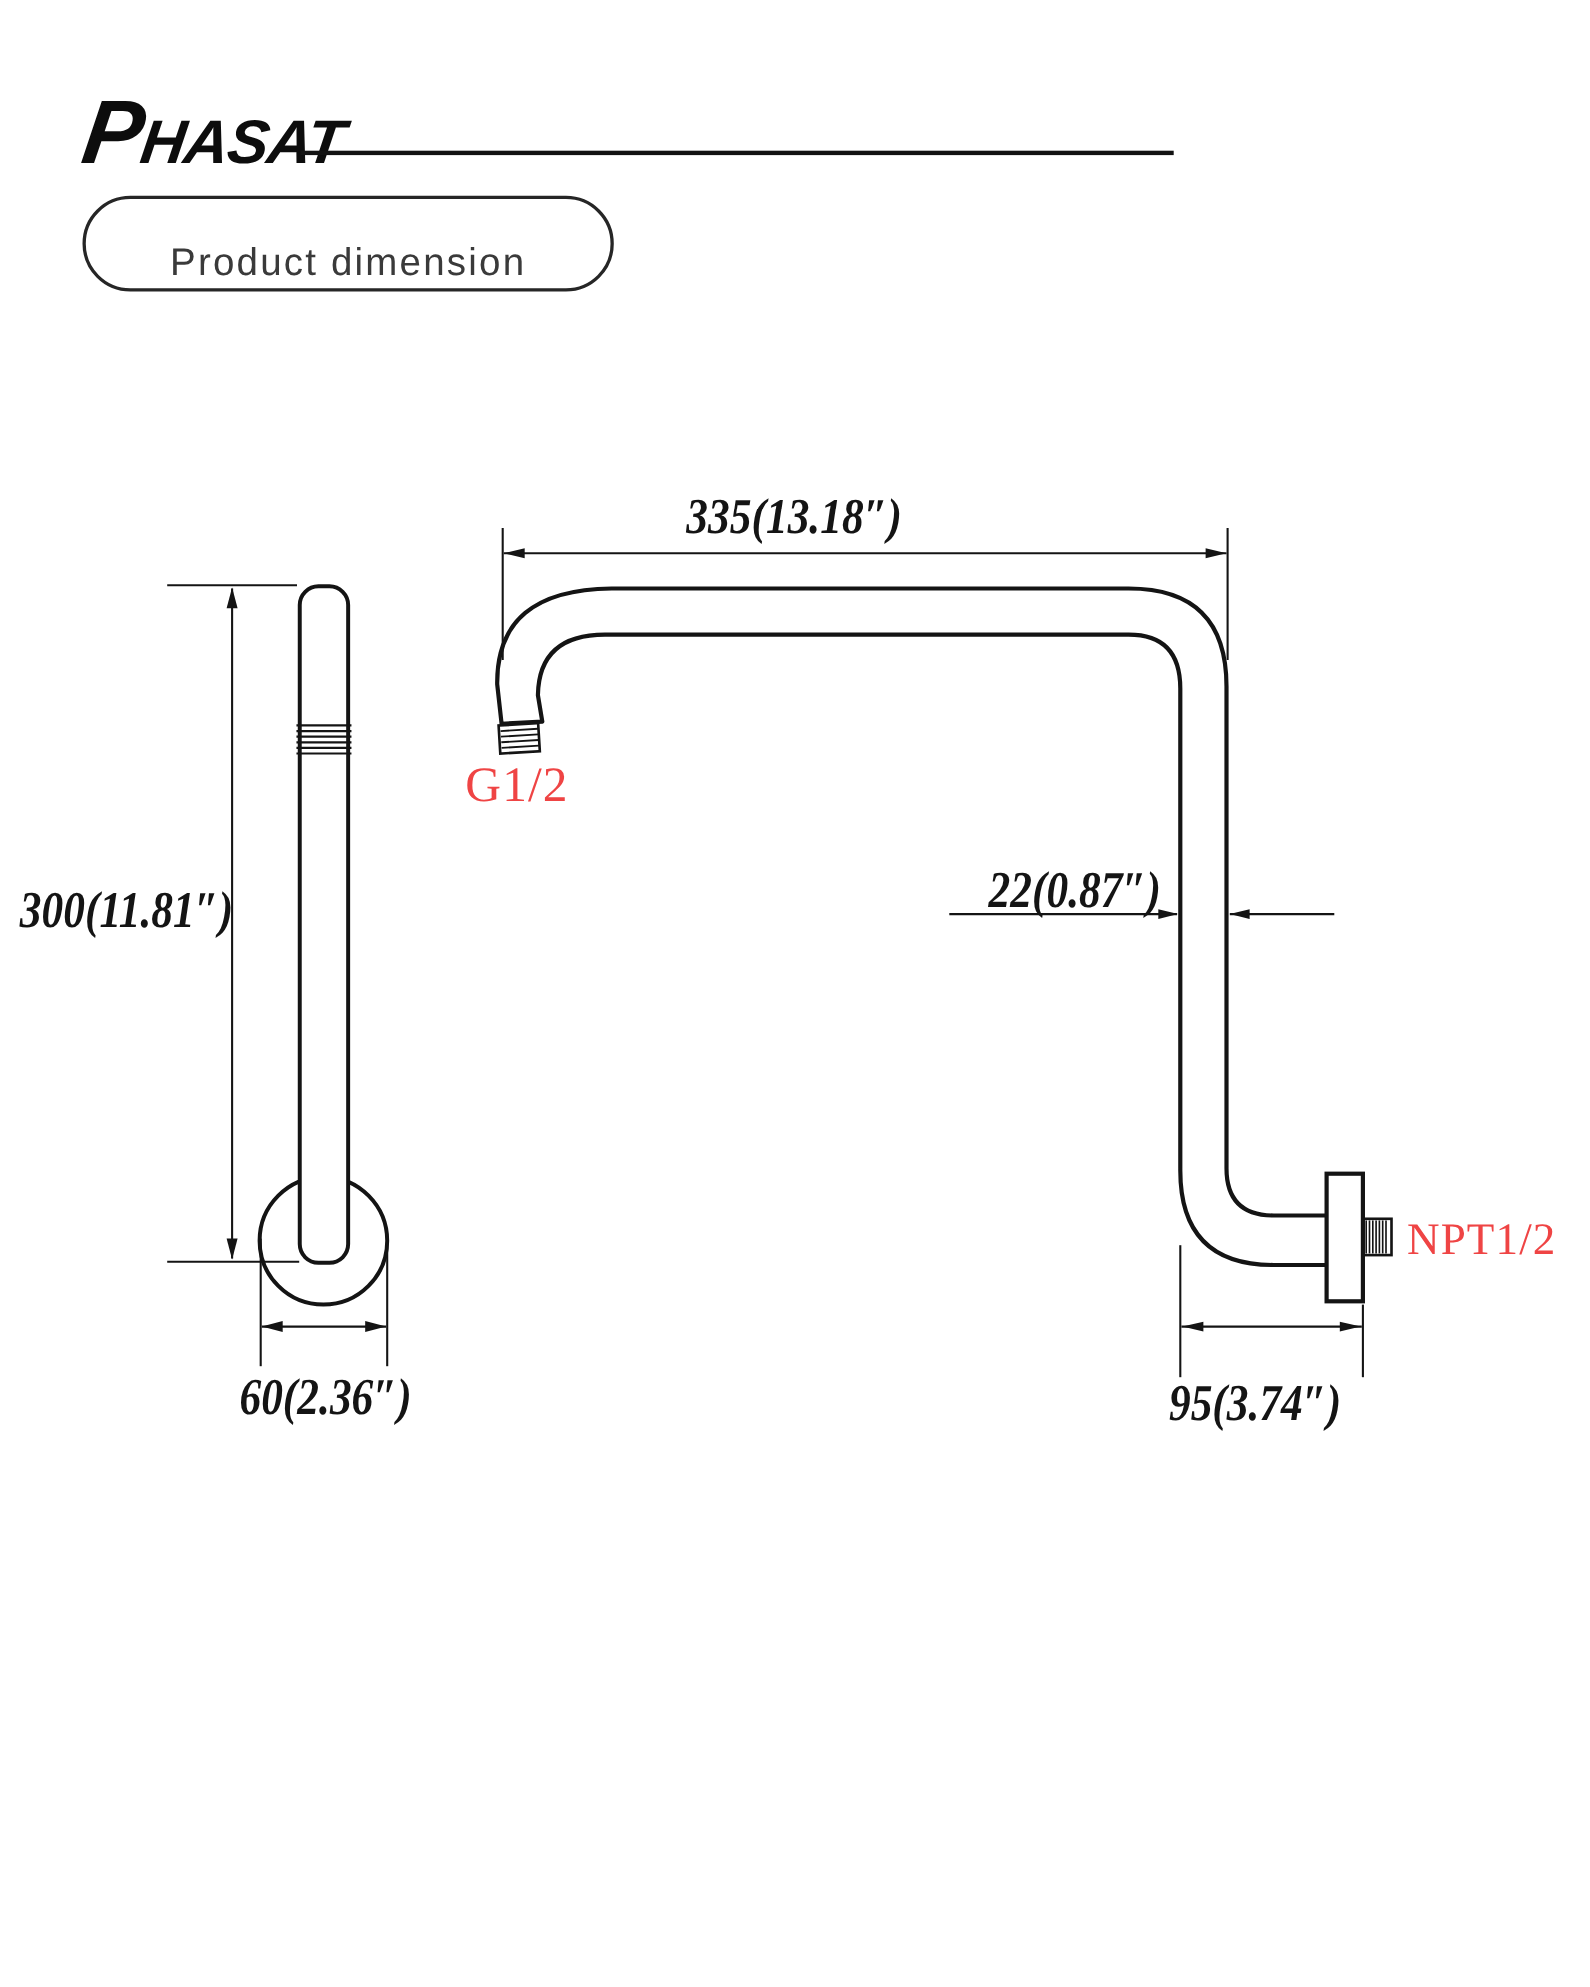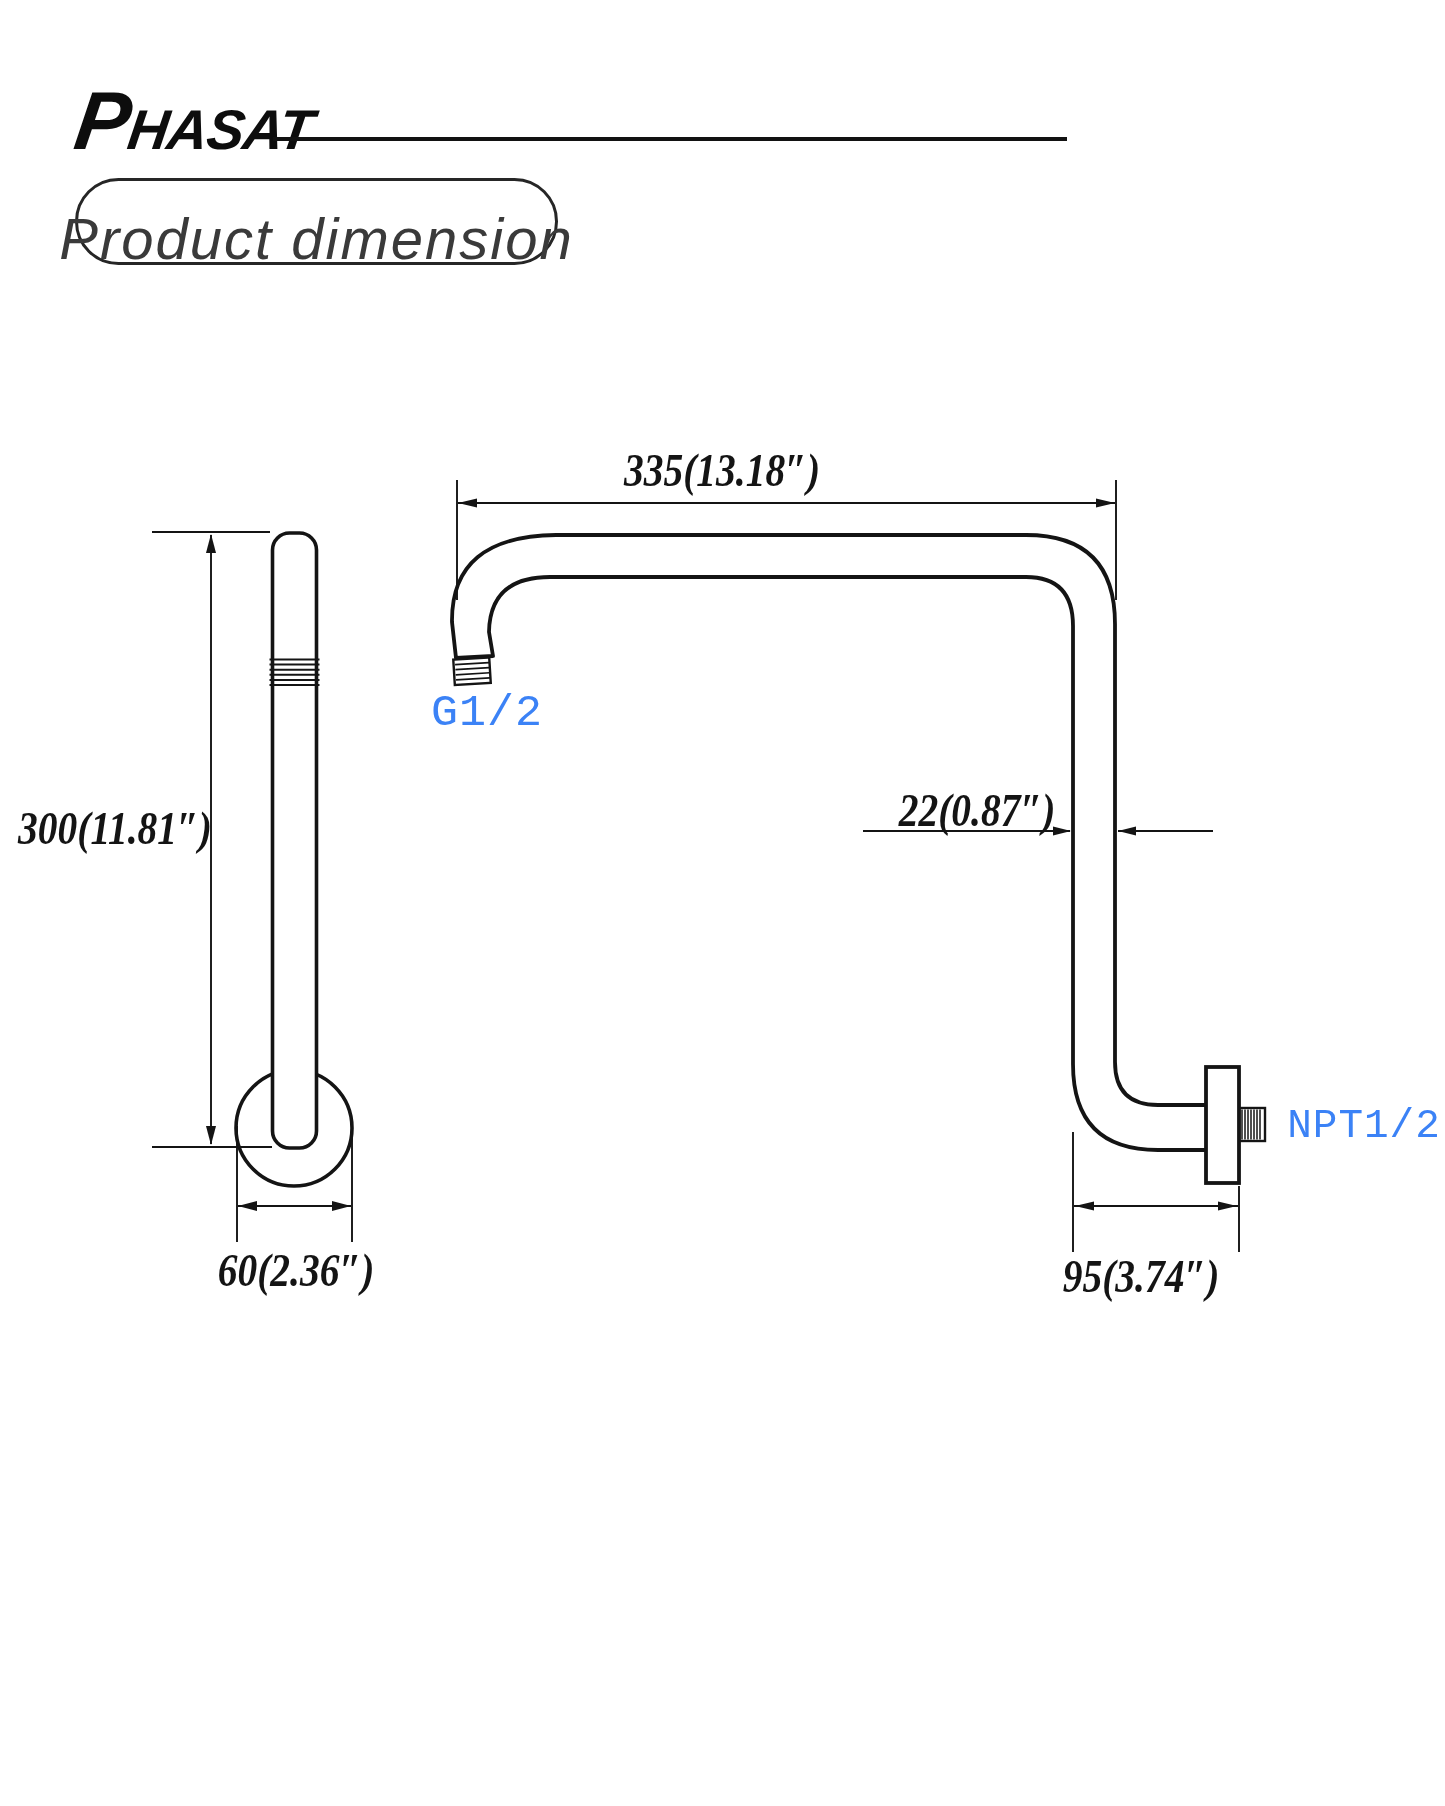--- a/index.html
+++ b/index.html
@@ -26,43 +26,42 @@
   }
   .badge {
     position:absolute; left:75px; top:178px;
     width:483px; height:87px;
     border:3px solid #262626; border-radius:44px;
     display:flex; align-items:center; justify-content:center;
     background:#ffffff;
   }
   .badge-label {
     font-family:"Liberation Sans", sans-serif;
-    font-style:italic; font-weight:400;
-    font-size:58px; color:#3a3a3a;
+    font-weight:400;
+    font-size:35px; color:#3a3a3a;
     letter-spacing:2px; white-space:nowrap;
     padding-bottom:6px;
     margin-top:40px;
   }
   .drawing-svg { position:absolute; left:0; top:0; }
   .dim {
     position:absolute;
     font-family:"Liberation Serif", serif;
     font-style:italic; font-weight:600;
     font-size:47px; color:#141414;
     white-space:nowrap;
     transform:translate(-50%,-50%) scaleX(0.84);
   }
   .thread-label {
     position:absolute;
-    font-family:Liberation Mono, monospace;
-    font-weight:400; font-size:45px; color:#3b82f6;
+    font-family:Liberation Serif, serif;
+    font-weight:400; font-size:45px; color:#ef4444;
     white-space:nowrap;
     transform:translate(-50%,-50%);
     letter-spacing:1px;
-    margin-left:17px;
   }
 </style>
 </head>
 <body>
 
 <div class="canvas">
 
   <div class="logo">PHASAT</div>
   <div class="header-rule"></div>
   <div class="badge">

